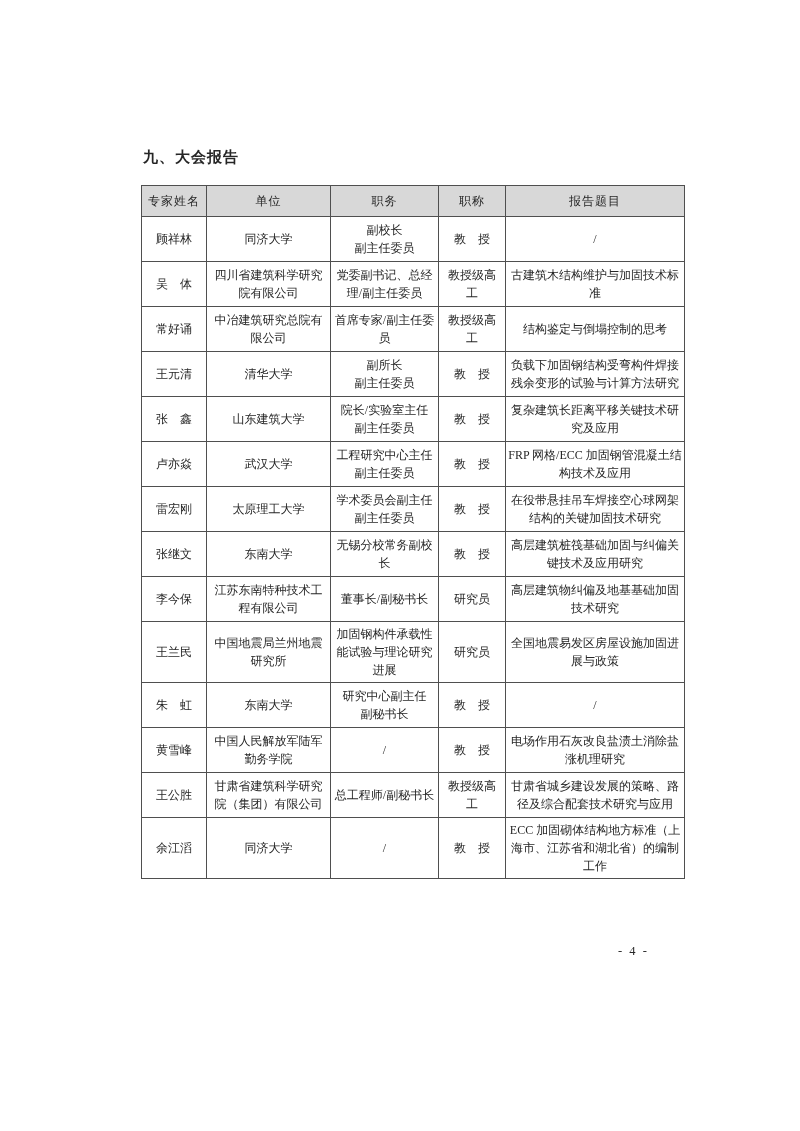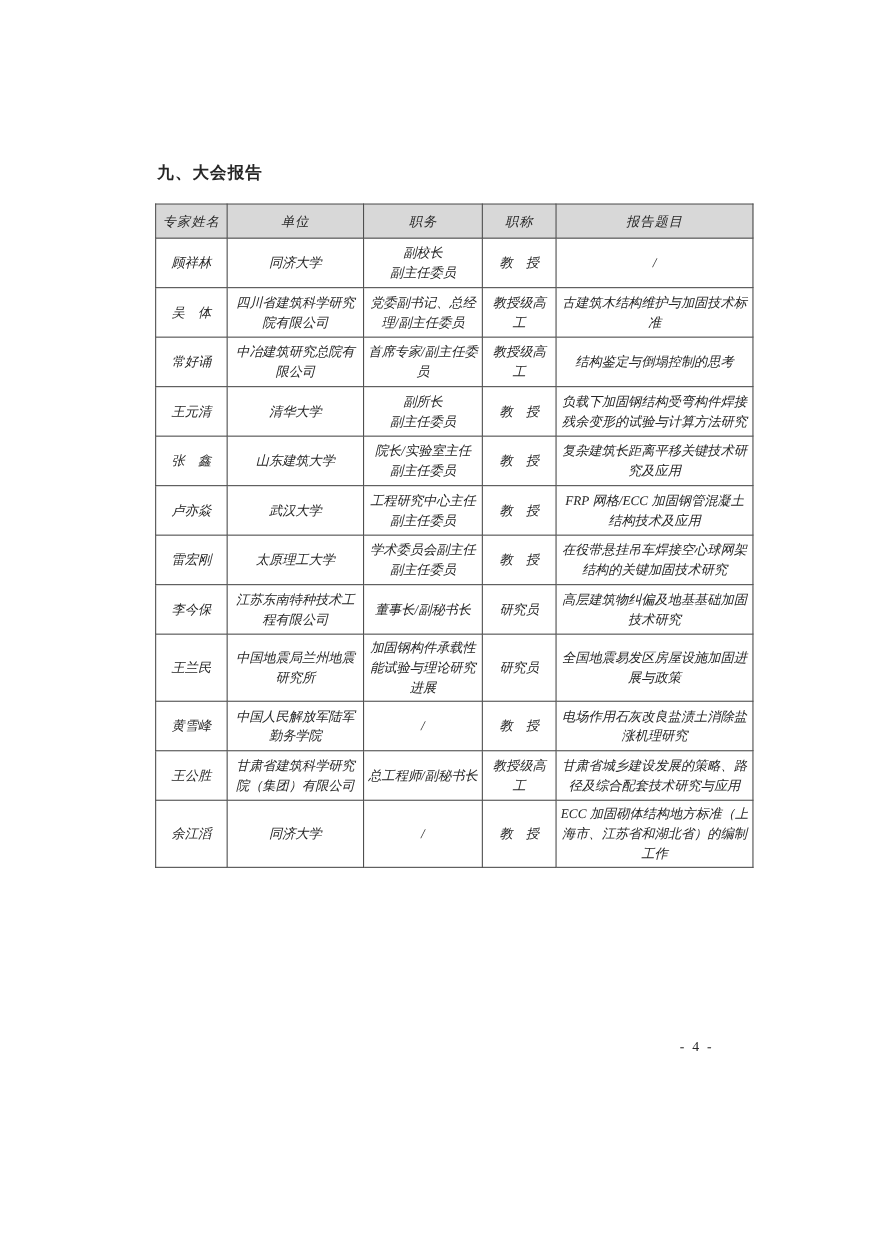--- a/index.html
+++ b/index.html
@@ -24,21 +24,20 @@
     font-weight: bold;
     letter-spacing: 1px;
   }
   table.report-table {
     position: absolute;
     left: 141px;
     top: 185px;
     width: 543px;
     border-collapse: collapse;
     table-layout: fixed;
-    font-style: italic;
   }
   .report-table th,
   .report-table td {
     border: 1px solid var(--border-color, #4f4f4f);
     text-align: center;
     vertical-align: middle;
     font-size: 12px;
     line-height: 1.5;
     padding: 3px 2px;
     white-space: pre-line;
@@ -139,32 +138,47 @@
         </tr>
         <tr>
           <td>雷宏刚</td>
           <td>太原理工大学</td>
           <td>学术委员会副主任
 副主任委员</td>
           <td>教　授</td>
           <td>在役带悬挂吊车焊接空心球网架结构的关键加固技术研究</td>
         </tr>
         <tr>
+          <td>张继文</td>
+          <td>东南大学</td>
+          <td>无锡分校常务副校长</td>
+          <td>教　授</td>
+          <td>高层建筑桩筏基础加固与纠偏关键技术及应用研究</td>
+        </tr>
+        <tr>
           <td>李今保</td>
           <td>江苏东南特种技术工程有限公司</td>
           <td>董事长/副秘书长</td>
           <td>研究员</td>
           <td>高层建筑物纠偏及地基基础加固技术研究</td>
         </tr>
         <tr>
           <td>王兰民</td>
           <td>中国地震局兰州地震研究所</td>
           <td>加固钢构件承载性能试验与理论研究进展</td>
           <td>研究员</td>
           <td>全国地震易发区房屋设施加固进展与政策</td>
+        </tr>
+        <tr>
+          <td>朱　虹</td>
+          <td>东南大学</td>
+          <td>研究中心副主任
+副秘书长</td>
+          <td>教　授</td>
+          <td>/</td>
         </tr>
         <tr>
           <td>黄雪峰</td>
           <td>中国人民解放军陆军勤务学院</td>
           <td>/</td>
           <td>教　授</td>
           <td>电场作用石灰改良盐渍土消除盐涨机理研究</td>
         </tr>
         <tr>
           <td>王公胜</td>

